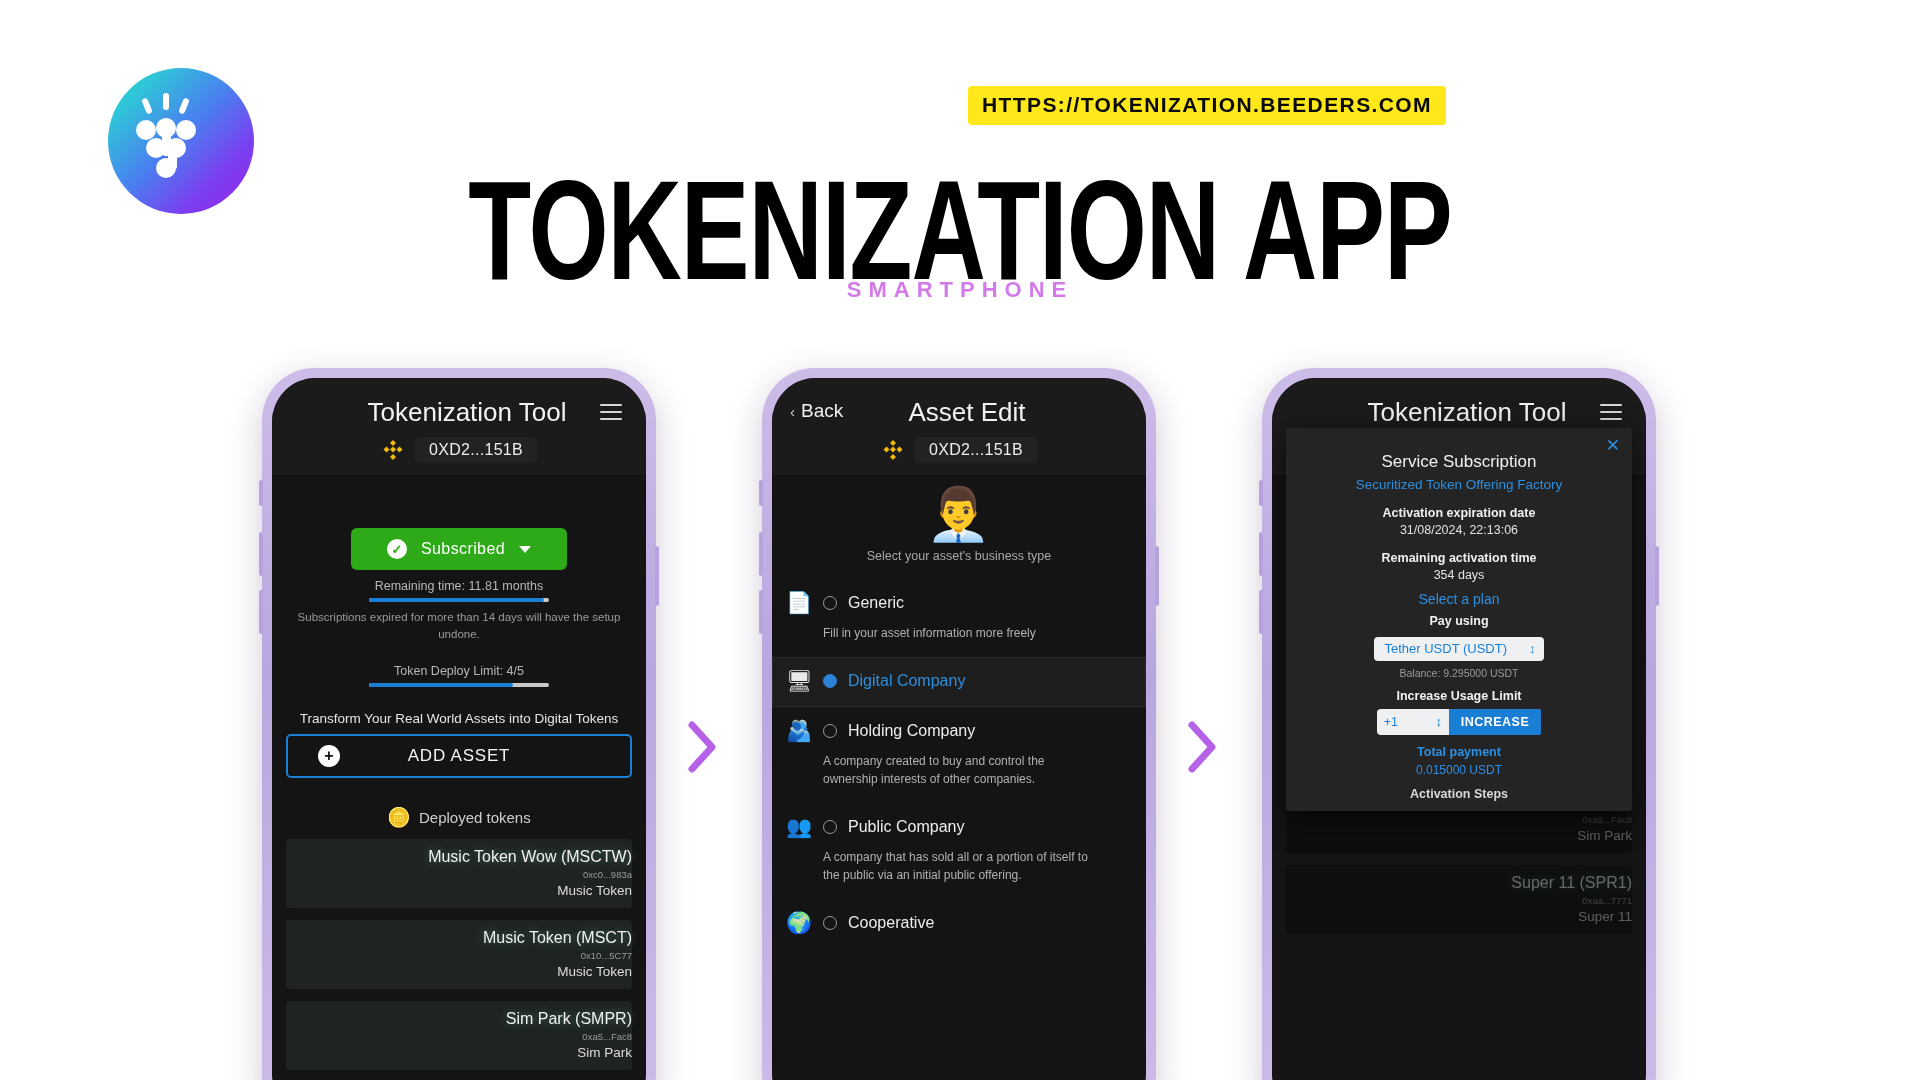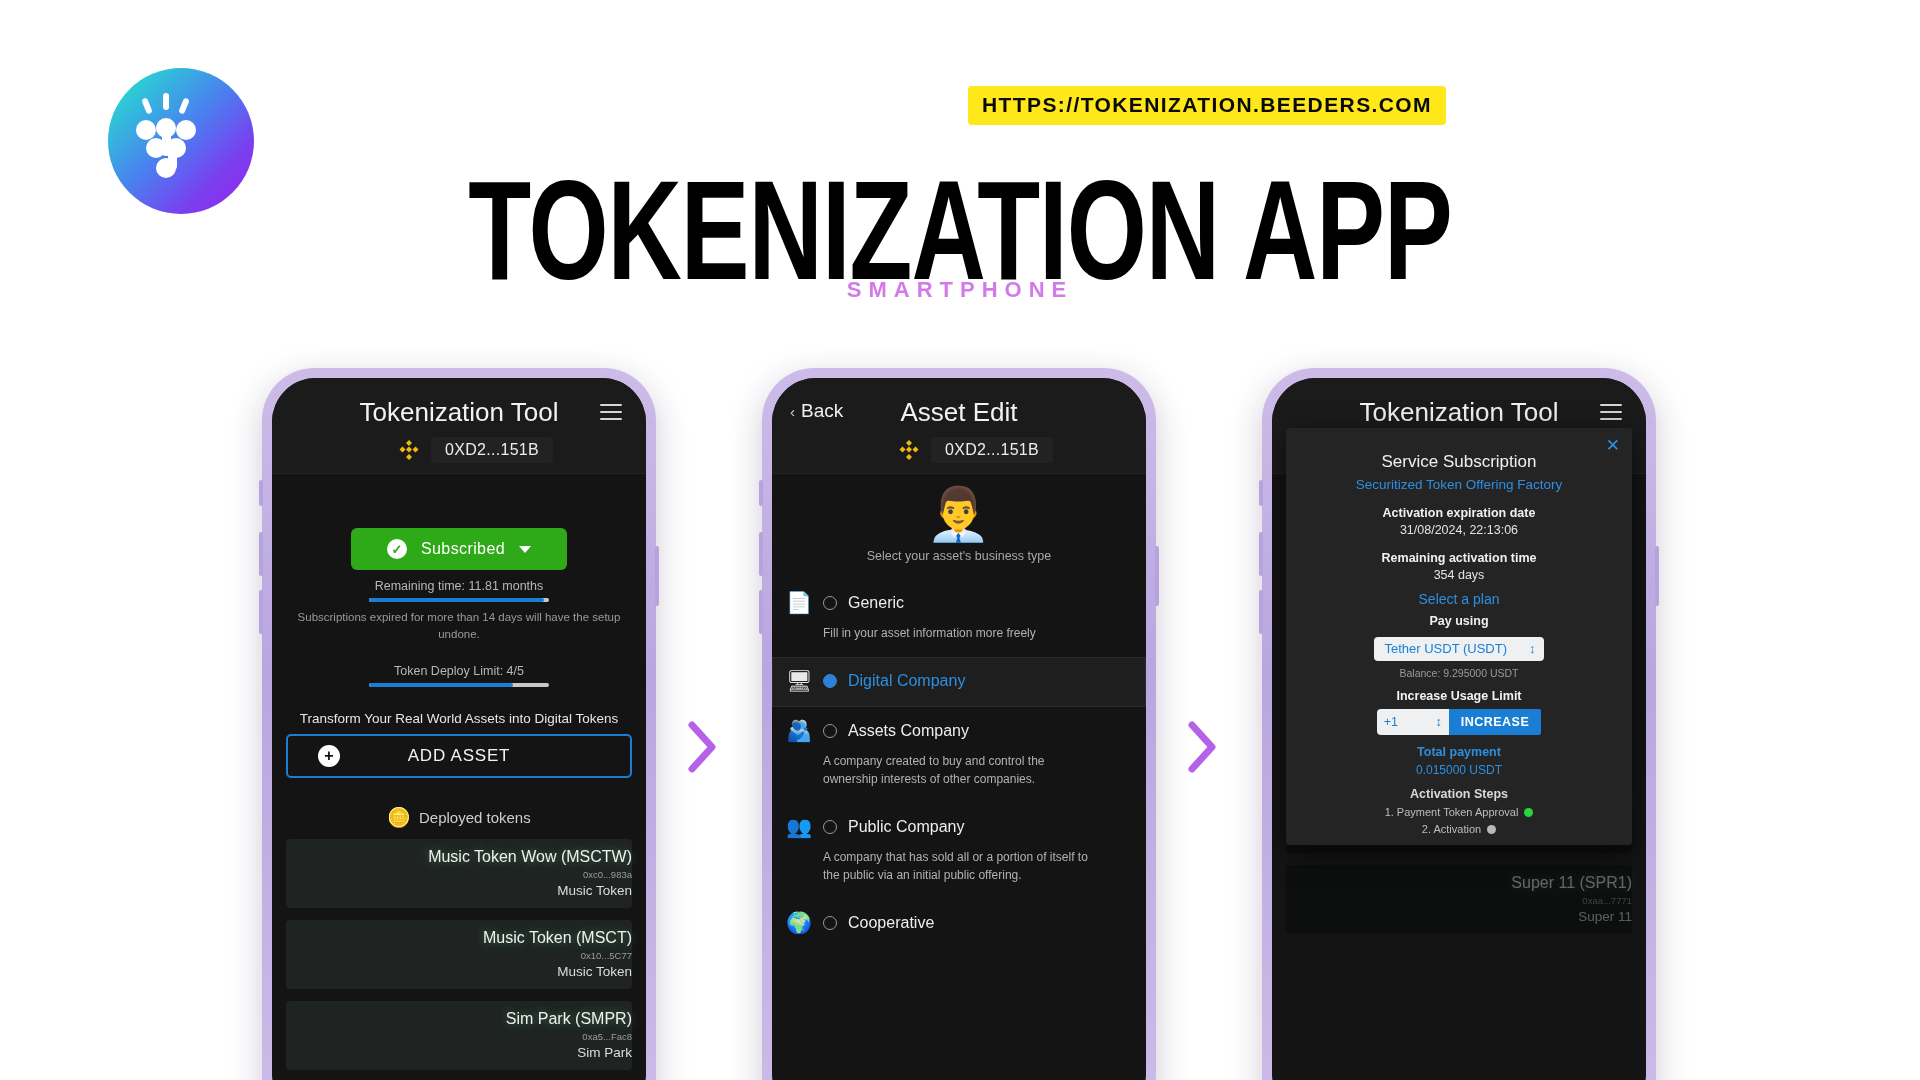--- a/index.html
+++ b/index.html
@@ -69,35 +69,35 @@
   .btn-side.s2 { top:164px; height:44px; }
   .btn-side.s3 { top:222px; height:44px; }
   .btn-side-r { position:absolute; right:-3px; top:178px; width:4px; height:60px; background:#b6a3dd; border-radius:3px; }
 
   
   .app-header {
     position: relative; height: 96px; background:#1b1b1b;
     border-bottom: 1px solid #232323;
   }
   .app-title {
-    position:absolute; top:19px; left:0; width:100%;
+    position:absolute; top:19px; left:8px; width:100%;
     text-align:center; font-size:26px; font-weight:400; color:#f2f2f2;
   }
   .hamburger {
     position:absolute; right:24px; top:26px; width:22px; height:16px;
     display:flex; flex-direction:column; justify-content:space-between; cursor:pointer;
   }
   .hamburger i { display:block; height:2px; background:#d6d6d6; border-radius:1px; }
   .back-btn {
     position:absolute; left:18px; top:22px; font-size:19px; color:#efefef;
     display:flex; align-items:center; gap:6px; cursor:pointer;
   }
   .back-chev { font-size:15px; color:#cfcfcf; }
   .wallet-row {
-    position:absolute; top:59px; left:16px; width:100%;
+    position:absolute; top:59px; left:0; width:100%;
     display:flex; align-items:center; justify-content:center; gap:10px;
   }
   .bnb { width:24px; height:24px; }
   .wallet-addr {
     background:#222; padding:4px 14px; border-radius:4px;
     font-size:16px; color:#ededed; letter-spacing:.3px;
   }
 
   
   .body1 { padding: 0 14px; text-align:center; }
@@ -385,21 +385,21 @@
             <div class="opt-head">
               <span class="opt-ico">🖥</span>
               <span class="radio on"></span>
               <span class="opt-title">Digital Company</span>
             </div>
           </div>
           <div class="opt">
             <div class="opt-head">
               <span class="opt-ico">🫂</span>
               <span class="radio"></span>
-              <span class="opt-title">Assets Company</span>
+              <span class="opt-title">Holding Company</span>
             </div>
             <div class="opt-desc">A company created to buy and control the ownership interests of other companies.</div>
           </div>
           <div class="opt">
             <div class="opt-head">
               <span class="opt-ico">👥</span>
               <span class="radio"></span>
               <span class="opt-title">Public Company</span>
             </div>
             <div class="opt-desc">A company that has sold all or a portion of itself to the public via an initial public offering.</div>
@@ -492,27 +492,17 @@
             <span>+1</span>
             <span class="sel-arrows">↕</span>
           </div>
           <div class="inc-btn">INCREASE</div>
         </div>
 
         <div class="total-lbl">Total payment</div>
         <div class="total-val">0.015000 USDT</div>
 
         <div class="steps-lbl">Activation Steps</div>
-        <div id="p3-steps">
-            <div class="step-row">
-              <span>1. Payment Token Approval</span>
-              <span class="dot green"></span>
-            </div>
-            <div class="step-row">
-              <span>2. Activation</span>
-              <span class="dot grey"></span>
-            </div>
-          </div>
       </div>
     </div>
   </div>
 
 </div>
 
 </body></html>

